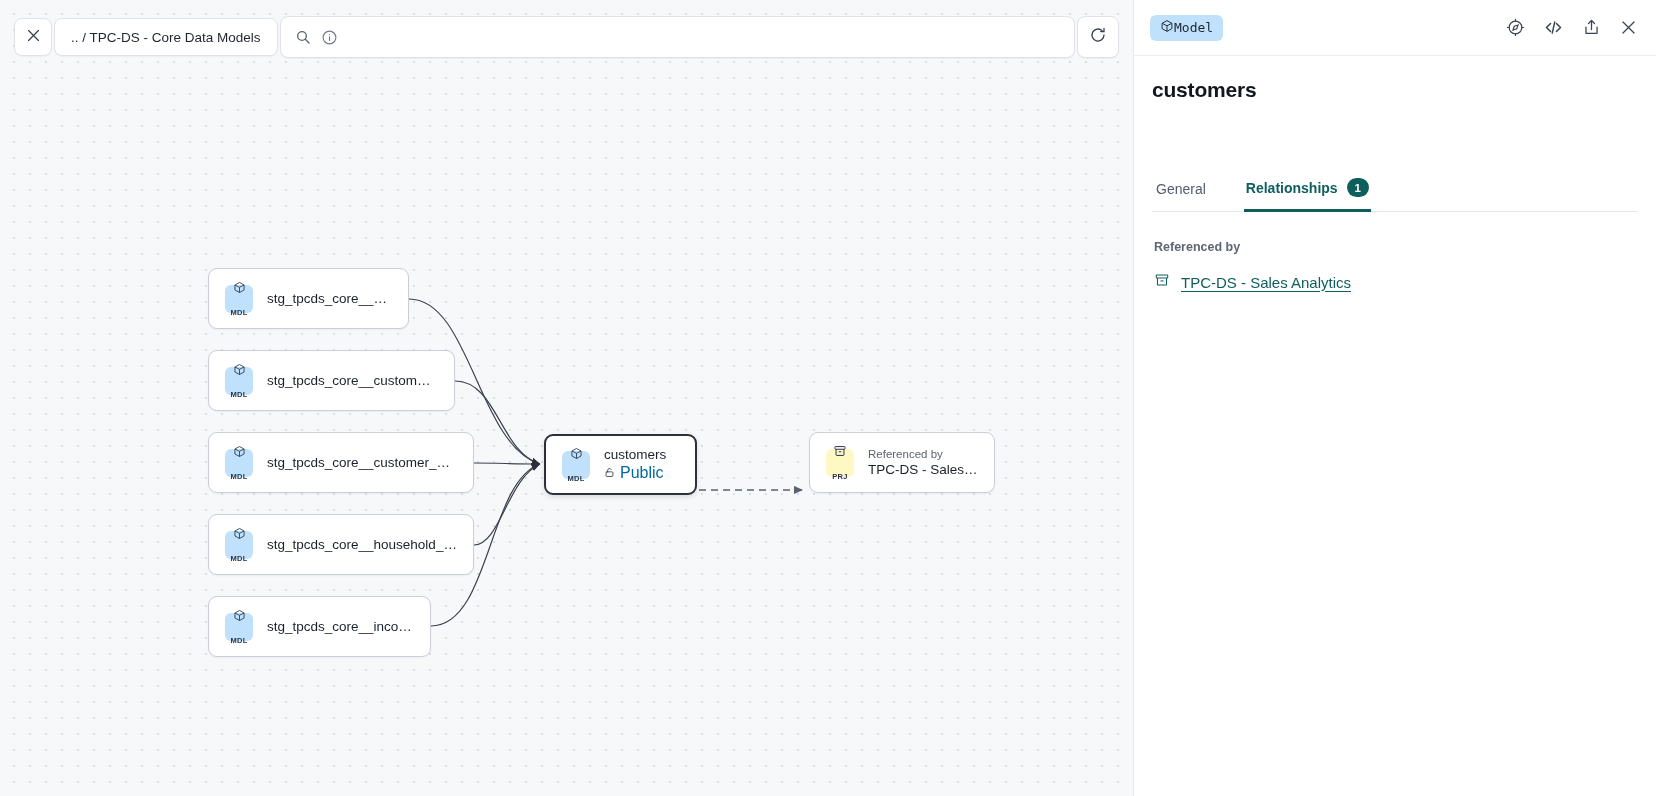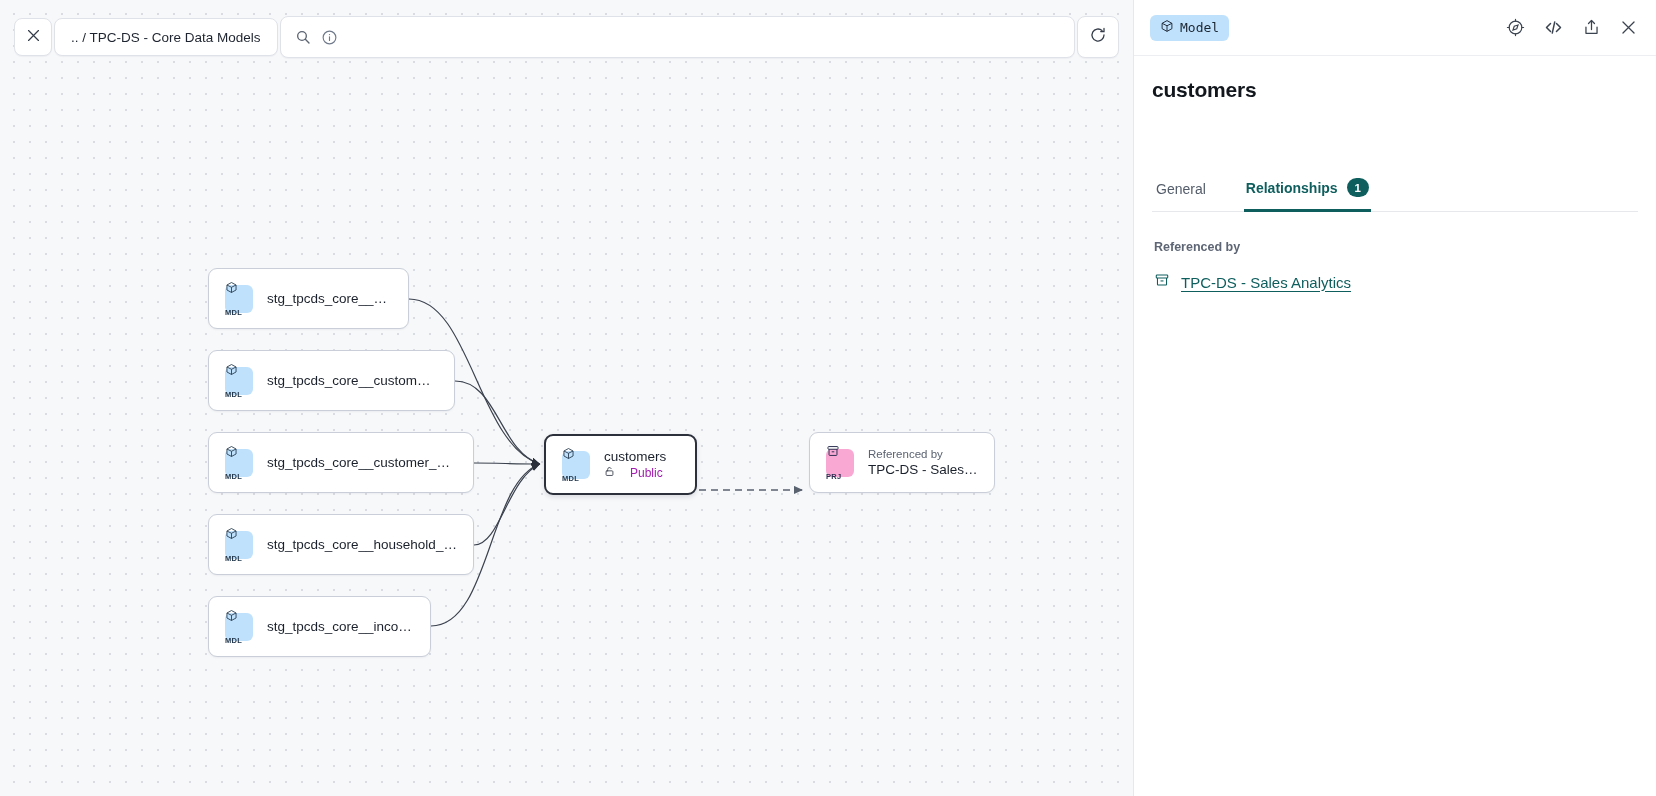--- a/index.html
+++ b/index.html
@@ -124,45 +124,45 @@
   }
   .node.selected {
     border: 2px solid #2b303b;
     box-shadow: 0 2px 5px rgba(16,24,40,.13);
   }
   .chip {
     width: 28px; height: 28px;
     border-radius: 6px;
     display: flex;
     flex-direction: column;
-    align-items: flex-start;
+    align-items: center;
     justify-content: center;
     flex: 0 0 auto;
     line-height: 1;
     gap: 12px;
   }
   .chip.mdl { background: #bfe1fb; color: #23384d; }
-  .chip.prj { background: #f9a8d4; color: #2c3050; }
+  .chip.prj { background: #fef9c3; color: #2c3050; }
   .chip .chip-label {
     font-size: 7.5px;
     font-weight: 700;
     letter-spacing: .3px;
     font-family: "Liberation Sans", sans-serif;
   }
   .node-text { min-width: 0; display:flex; flex-direction: column; gap: 2px; }
   .node-title {
     font-size: 13.5px;
     color: #1b212c;
     white-space: nowrap;
     overflow: hidden;
     text-overflow: ellipsis;
   }
   .node-sub2 {
-    display: flex; align-items: center; gap: 15px;
-    font-size: 12px; color: #a21caf;
+    display: flex; align-items: center; gap: 5px;
+    font-size: 16px; color: #0369a1;
   }
   .node-kicker { font-size: 11.5px; color: #5b6savings; }
 
   
   .panel {
     position: relative;
     width: 523px;
     height: 796px;
     background: #ffffff;
     border-left: 1px solid #e6e8ec;
@@ -175,21 +175,20 @@
     padding: 0 18px 0 16px;
     border-bottom: 1px solid #eceef1;
   }
   .badge-model {
     background: #bfe1fb;
     color: #1c2633;
     border-radius: 6px;
     height: 26px;
     display: inline-flex;
     align-items: center;
-    gap: 6px;
     padding: 0 10px;
     font-size: 13px;
     font-family: "DejaVu Sans Mono", monospace;
     cursor: pointer;
   }
   .panel-icons { display: flex; align-items: center; gap: 18px; color: #3b4350; }
   .panel-icons > span { display:flex; cursor: pointer; }
 
   .panel-body { padding: 22px 18px 0 18px; }
   .panel-title {

